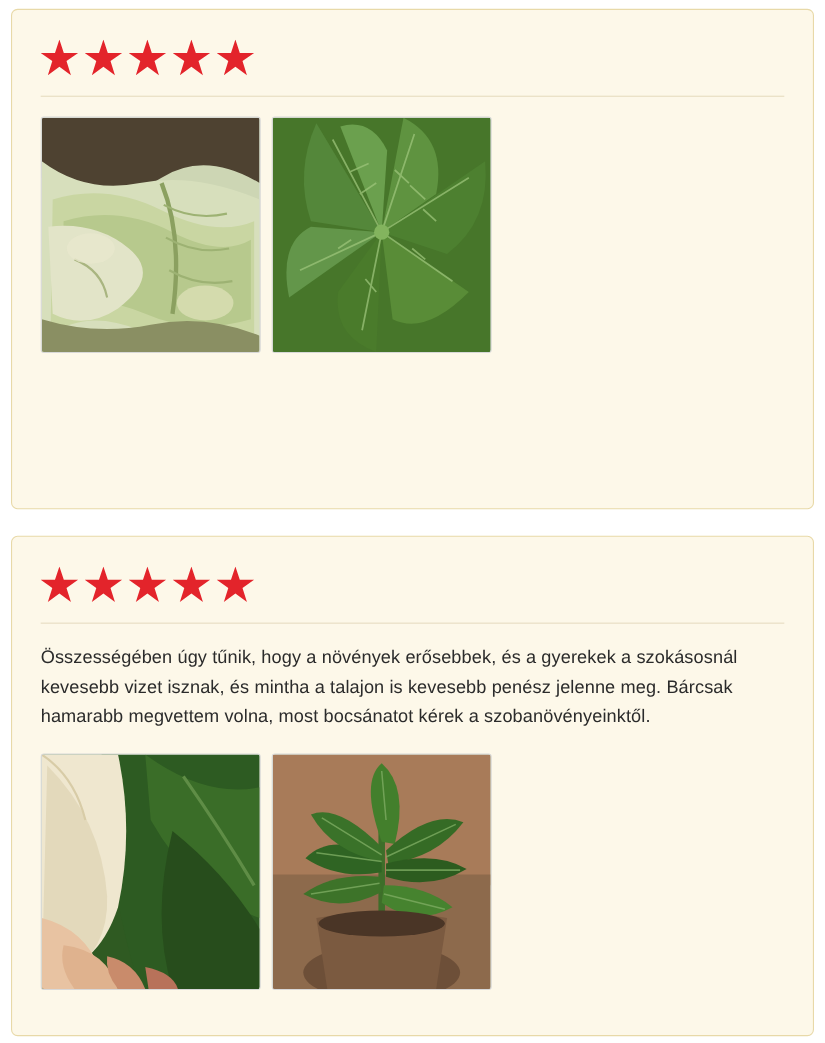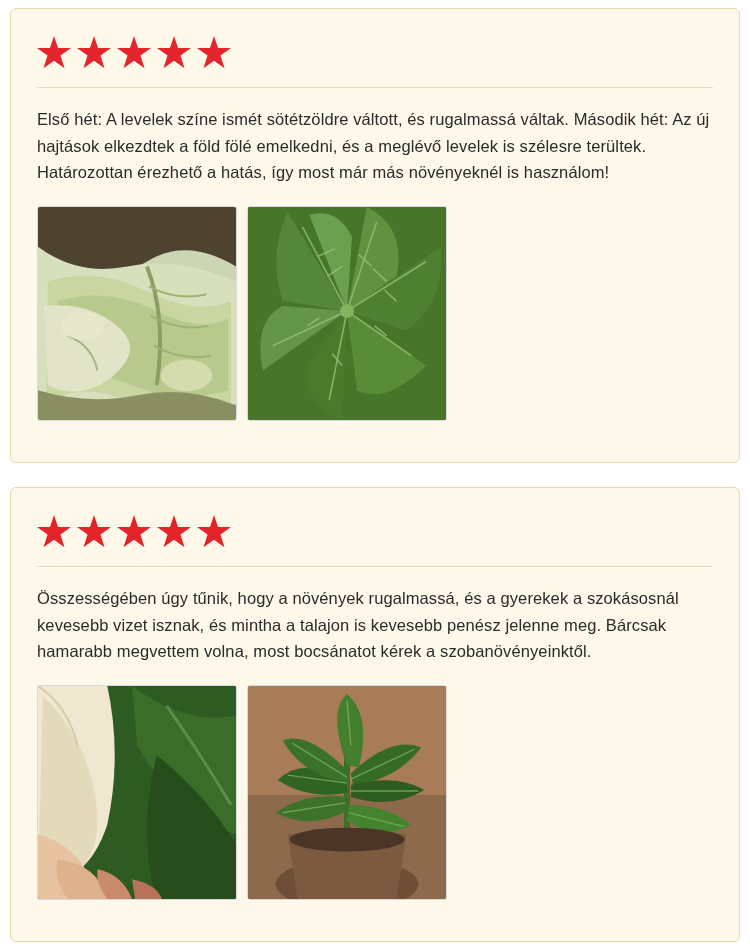--- a/index.html
+++ b/index.html
@@ -77,21 +77,20 @@
 
   <div class="review-card" id="card-1">
     <div class="stars" title="5">
       <span class="star"></span>
       <span class="star"></span>
       <span class="star"></span>
       <span class="star"></span>
       <span class="star"></span>
     </div>
     <div class="divider"></div>
-    <p class="review-text">Első hét: A levelek színe ismét sötétzöldre váltott, és rugalmassá váltak. Második hét: Az új hajtások elkezdtek a föld fölé emelkedni, és a meglévő levelek is szélesre terültek. Határozottan érezhető a hatás, így most már más növényeknél is használom!</p>
     <div class="photos">
       <div class="photo">
         <svg viewBox="0 0 200 215" preserveAspectRatio="none" aria-hidden="true">
           <rect x="0" y="0" width="200" height="215" fill="#cdd6b4"></rect>
           <path d="M0 0 H200 V60 Q150 30 110 55 Q70 80 0 55 Z" fill="#4e4231"></path>
           <path d="M0 40 Q40 70 90 60 Q140 50 200 75 V215 H0 Z" fill="#d7dfbc"></path>
           <path d="M10 75 Q60 60 110 85 Q160 110 195 95 L195 200 Q140 215 90 195 Q40 175 8 200 Z" fill="#c9d6a2"></path>
           <path d="M20 95 Q70 80 120 105 Q165 128 192 112 L192 185 Q140 200 95 180 Q50 160 18 182 Z" fill="#b7c98d"></path>
           <path d="M6 100 Q50 95 80 120 Q110 145 70 175 Q40 195 10 180 Z" fill="#e2e4c8"></path>
           <path d="M110 60 Q130 110 120 180" stroke="#8ba060" stroke-width="4" fill="none"></path>
@@ -125,21 +124,21 @@
 
   <div class="review-card" id="card-2">
     <div class="stars" title="5">
       <span class="star"></span>
       <span class="star"></span>
       <span class="star"></span>
       <span class="star"></span>
       <span class="star"></span>
     </div>
     <div class="divider"></div>
-    <p class="review-text">Összességében úgy tűnik, hogy a növények rugalmassá, és a gyerekek a szokásosnál kevesebb vizet isznak, és mintha a talajon is kevesebb penész jelenne meg. Bárcsak hamarabb megvettem volna, most bocsánatot kérek a szobanövényeinktől.</p>
+    <p class="review-text">Összességében úgy tűnik, hogy a növények erősebbek, és a gyerekek a szokásosnál kevesebb vizet isznak, és mintha a talajon is kevesebb penész jelenne meg. Bárcsak hamarabb megvettem volna, most bocsánatot kérek a szobanövényeinktől.</p>
     <div class="photos">
       <div class="photo">
         <svg viewBox="0 0 200 215" preserveAspectRatio="none" aria-hidden="true">
           <rect x="0" y="0" width="200" height="215" fill="#2f5a22"></rect>
           <path d="M55 0 H200 V215 H90 Q60 120 55 0 Z" fill="#2d5b22"></path>
           <path d="M95 0 Q150 40 200 30 V150 Q140 130 100 60 Z" fill="#3a6d28"></path>
           <path d="M120 70 Q170 110 200 160 V215 H120 Q100 150 120 70 Z" fill="#274d1c"></path>
           <path d="M130 20 Q165 70 195 120" stroke="#5f8d46" stroke-width="3" fill="none"></path>
           <path d="M0 0 H70 Q85 70 70 140 Q50 200 0 200 Z" fill="#efe7cf"></path>
           <path d="M5 10 Q55 60 60 130 Q62 180 20 205 L0 205 Z" fill="#e3d9bb"></path>

